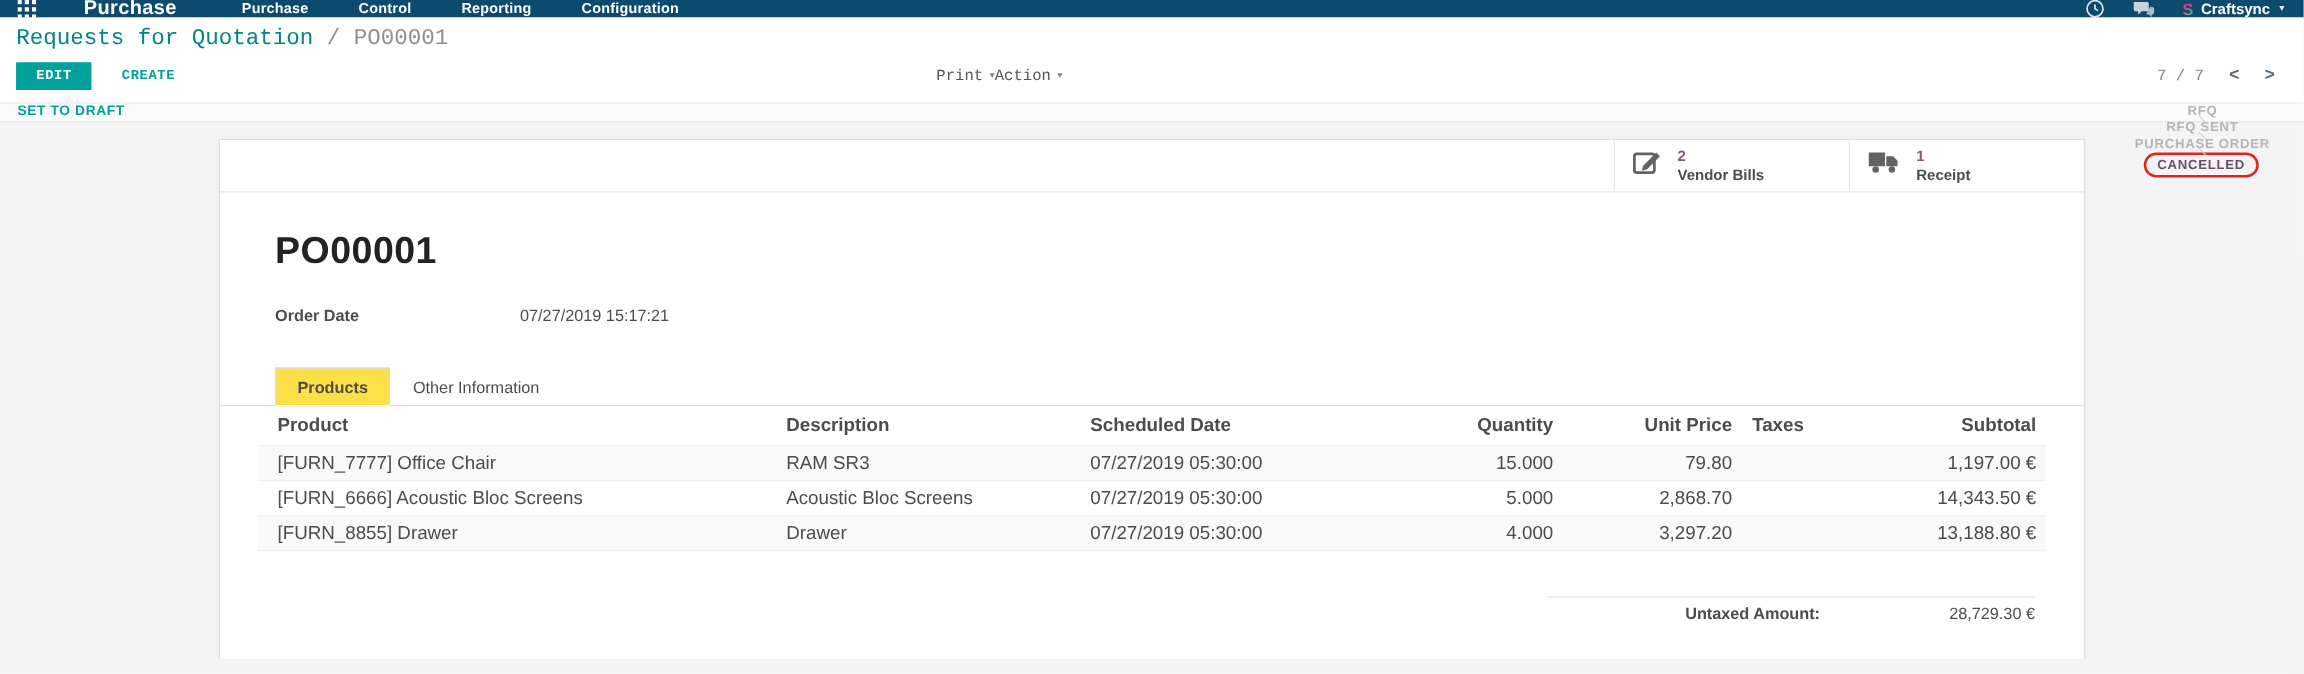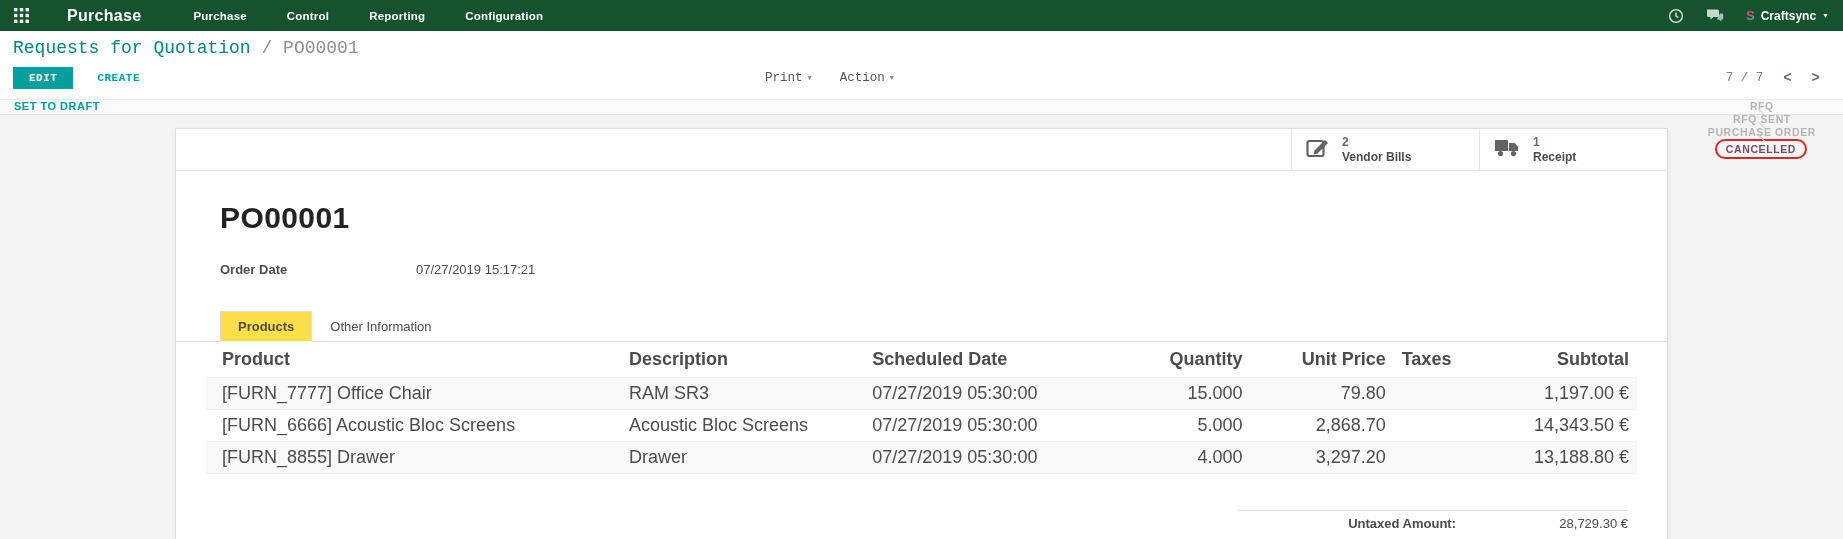--- a/index.html
+++ b/index.html
@@ -1,40 +1,40 @@
 <!DOCTYPE html>
 <html><head>
 <meta charset="utf-8">
 <style>
   * { box-sizing: border-box; margin: 0; padding: 0; }
   html,body { width:1843px; height:539px; overflow:hidden; }
   body { font-family:"Liberation Sans", sans-serif; background:#f4f4f4; color:#4c4c4c; }
 
   
-  .navbar { height:31px; background:#14532d; display:flex; align-items:center; padding:0 14px; color:#fff; }
+  .navbar { height:14px; background:#0c4a6e; display:flex; align-items:center; padding:0 14px; color:#fff; }
   .apps-btn { display:flex; align-items:center; cursor:pointer; }
   .brand { font-size:16px; font-weight:bold; margin-left:38px; letter-spacing:.3px; }
   .nav-menus { display:flex; margin-left:52px; gap:40px; }
   .nav-menu { font-size:11.5px; font-weight:600; cursor:pointer; letter-spacing:.2px; }
   .nav-right { margin-left:auto; display:flex; align-items:center; gap:22px; }
   .nav-icon { opacity:.85; cursor:pointer; display:flex; align-items:center; }
   .user-menu { display:flex; align-items:center; gap:6px; cursor:pointer; }
   .logo-s { font-size:13px; font-weight:bold; background:linear-gradient(135deg,#e83e8c 40%,#20c997 80%); -webkit-background-clip:text; background-clip:text; color:transparent; }
   .user-name { font-size:12px; font-weight:600; }
   .caret { font-size:7px; color:#efe6ee; }
 
   
   .control-panel { background:#fff; padding:7px 13px 10px;font-family:Liberation Mono, monospace; }
   .breadcrumb { font-size:18px; margin-bottom:9px; }
   .bc-parent { color:#008784; cursor:pointer; }
   .bc-sep, .bc-current { color:#8f8f8f; }
   .btn-row { display:flex; align-items:center; height:22px; position:relative; }
   .btn-edit { background:#00A09D; border:1px solid #00A09D; color:#fff; font-size:11px; font-weight:bold; letter-spacing:.5px; padding:4px 15px; cursor:pointer; font-family:inherit; }
   .btn-create { background:none; border:none; color:#00A09D; font-size:11px; font-weight:bold; letter-spacing:.5px; margin-left:24px; cursor:pointer; font-family:inherit; }
-  .center-actions { position:absolute; left:752px; display:flex; gap:28px; }
+  .center-actions { position:absolute; left:736px; display:flex; }
   .dd-btn { font-size:12.5px; color:#555; cursor:pointer; display:flex; align-items:center; gap:5px; }
   .dd-btn .caret { color:#888; }
   .pager { margin-left:auto; display:flex; gap:20px; padding-right:10px; }
   .pager-count { color:#808080; font-size:12.5px; }
   .pager-arrow { color:#5a6b7a; font-size:14px; font-weight:bold; cursor:pointer; line-height:1; }
 
   
   .statusbar { height:16px; background:#fbfbfb; border-top:1px solid #ececec; border-bottom:1px solid #e2e2e2; display:flex; padding:0 14px; }
   .set-draft { color:#00A09D; font-size:11px; font-weight:bold; letter-spacing:.5px; cursor:pointer; }
   .states { margin-left:auto; display:flex; align-items:center;flex-direction:column; }
@@ -63,21 +63,21 @@
   .flabel.muted { color:#a3a3a3; }
   .fcol-right .flabel { width:196px; }
   .fvalue { color:#4c4c4c; }
   .fvalue.link { color:#008784; cursor:pointer; }
 
   .tabs { display:flex; margin-top:24px; padding:0 44px; border-bottom:1px solid #ddd; }
   .tab { font-size:13px; color:#4c4c4c; padding:7px 17px; border:1px solid transparent; margin-bottom:-1px; cursor:pointer; }
   .tab.active { background:#fde047; border-color:#ddd #ddd #fff; font-weight:bold; }
 
   .table-wrap { padding:0 30px; }
-  table { width:100%; border-collapse:collapse; font-size:18px; color:#4c4c4c; }
+  table { width:100%; border-collapse:collapse; font-size:15px; color:#4c4c4c; }
   th { font-weight:bold; text-align:left; padding:7px 8px; }
   td { padding:5px 8px; }
   th:first-child, td:first-child { padding-left:16px; }
   .col-num { text-align:right; }
   tbody tr { border-top:1px solid #f1f1f1; cursor:pointer; }
   tbody tr:nth-child(odd) { background:#f9f9f9; }
   tbody { border-bottom:1px solid #f1f1f1; }
 
   .totals { display:flex; justify-content:flex-end; padding:0 39px; margin-top:36px; }
   .totals-box { width:390px; font-size:13px; }

